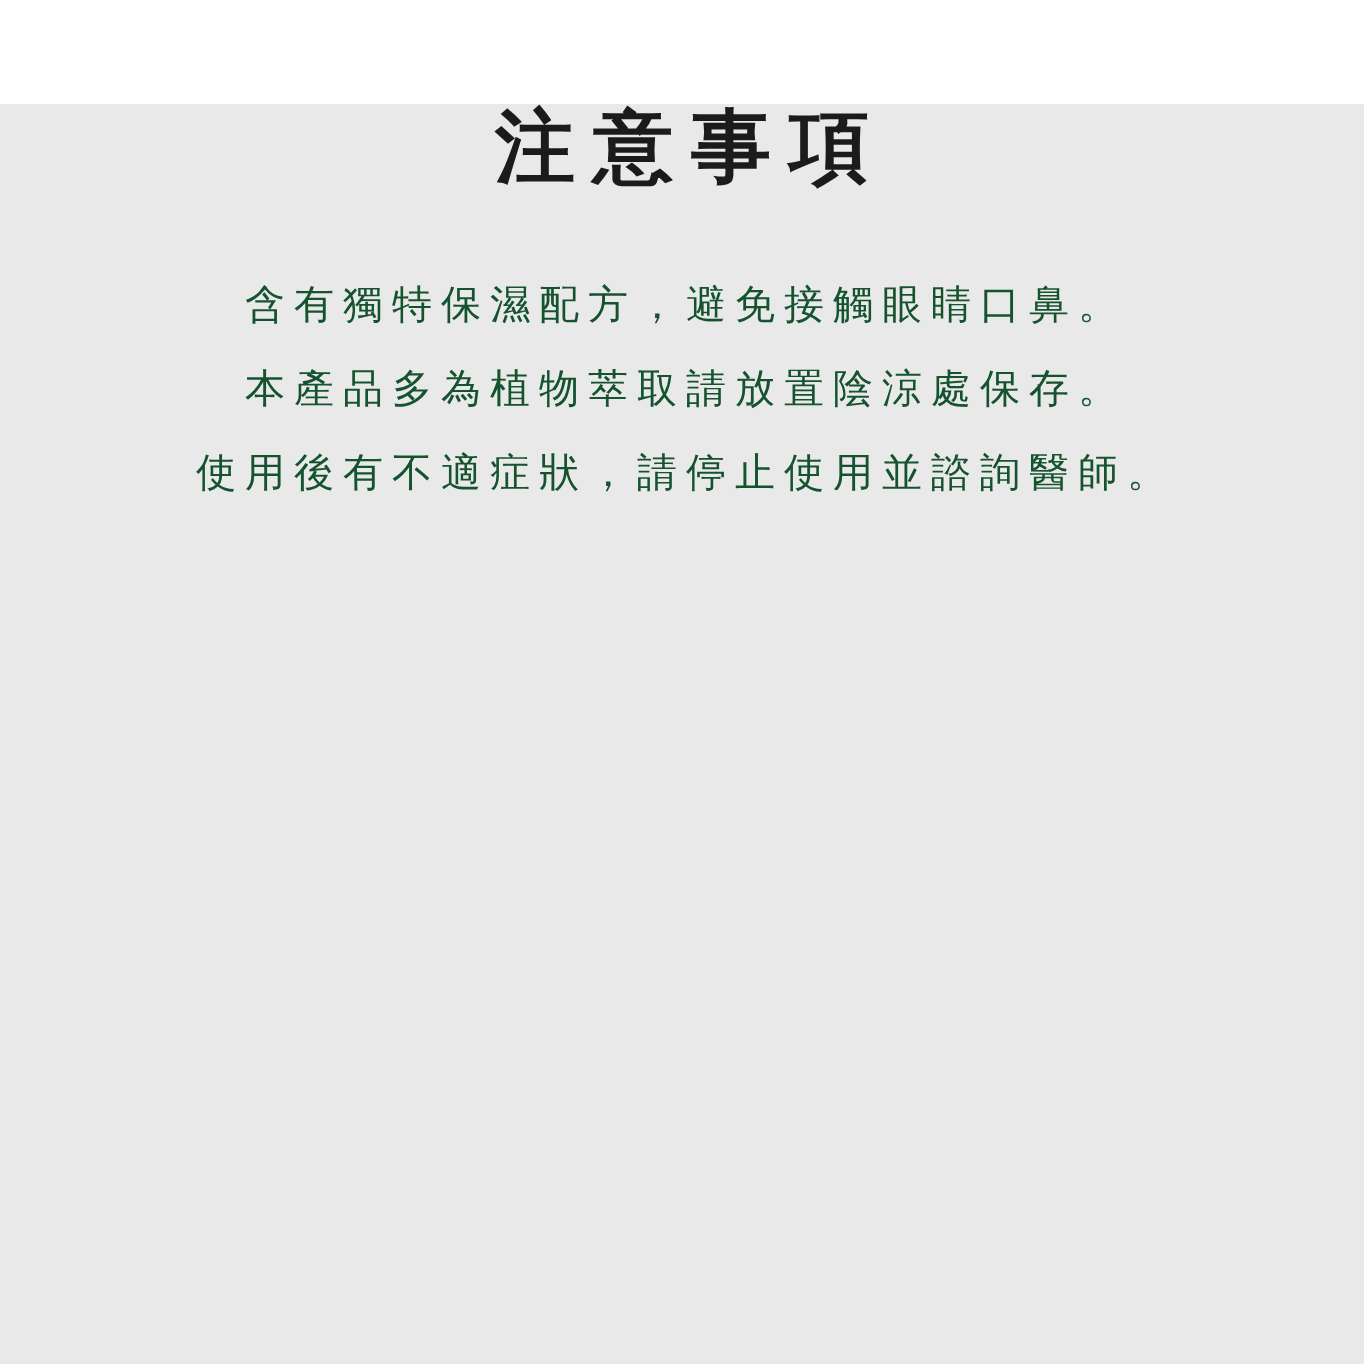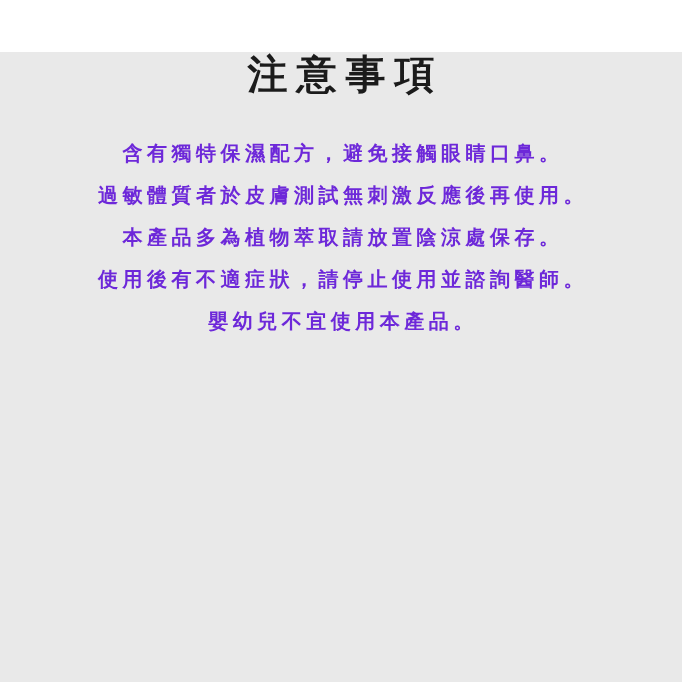--- a/index.html
+++ b/index.html
@@ -33,32 +33,30 @@
     font-weight: bold;
     letter-spacing: 9px;
     color: #1b1b1b;
     text-align: center;
   }
   .notice-line {
     margin: 0;
     padding-left: 4px; 
     font-size: 20px;
     line-height: 42px;
-    font-weight: bold;
+    font-weight: normal;
     letter-spacing: 4.5px;
-    color: #6d28d9;
+    color: #14532d;
     text-align: center;
     white-space: nowrap;
   }
 </style>
 </head>
 <body>
 
 <div class="page">
   <div class="notice-panel">
     <h1 class="notice-title">注意事項</h1>
     <p class="notice-line">含有獨特保濕配方，避免接觸眼睛口鼻。</p>
-    <p class="notice-line">過敏體質者於皮膚測試無刺激反應後再使用。</p>
     <p class="notice-line">本產品多為植物萃取請放置陰涼處保存。</p>
     <p class="notice-line">使用後有不適症狀，請停止使用並諮詢醫師。</p>
-    <p class="notice-line">嬰幼兒不宜使用本產品。</p>
   </div>
 </div>
 
 </body></html>

